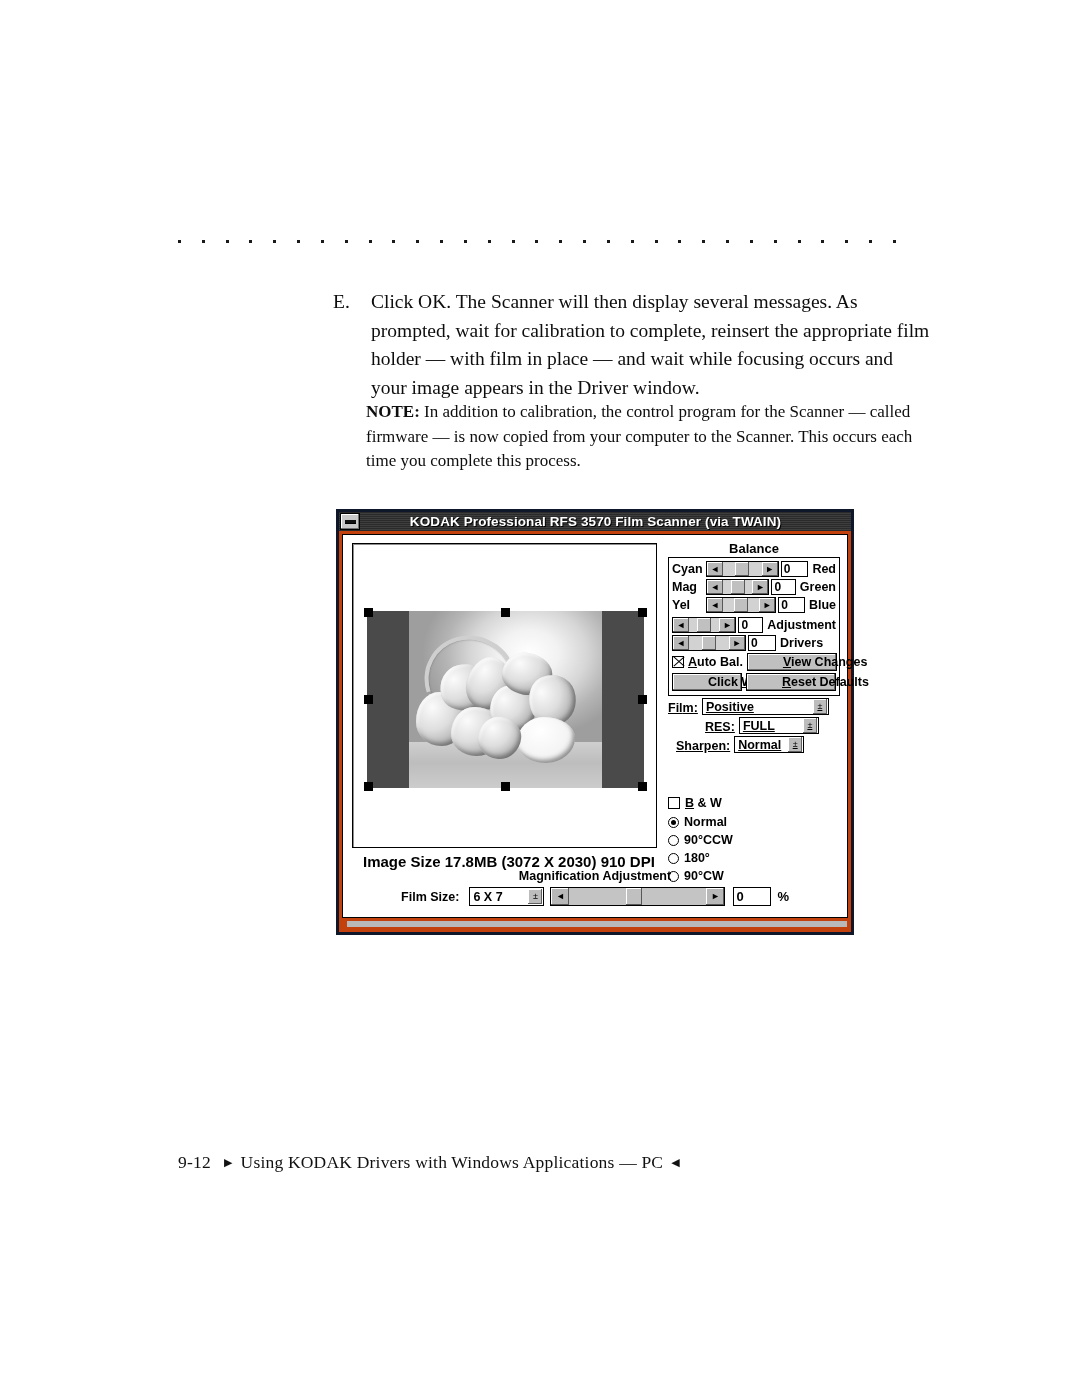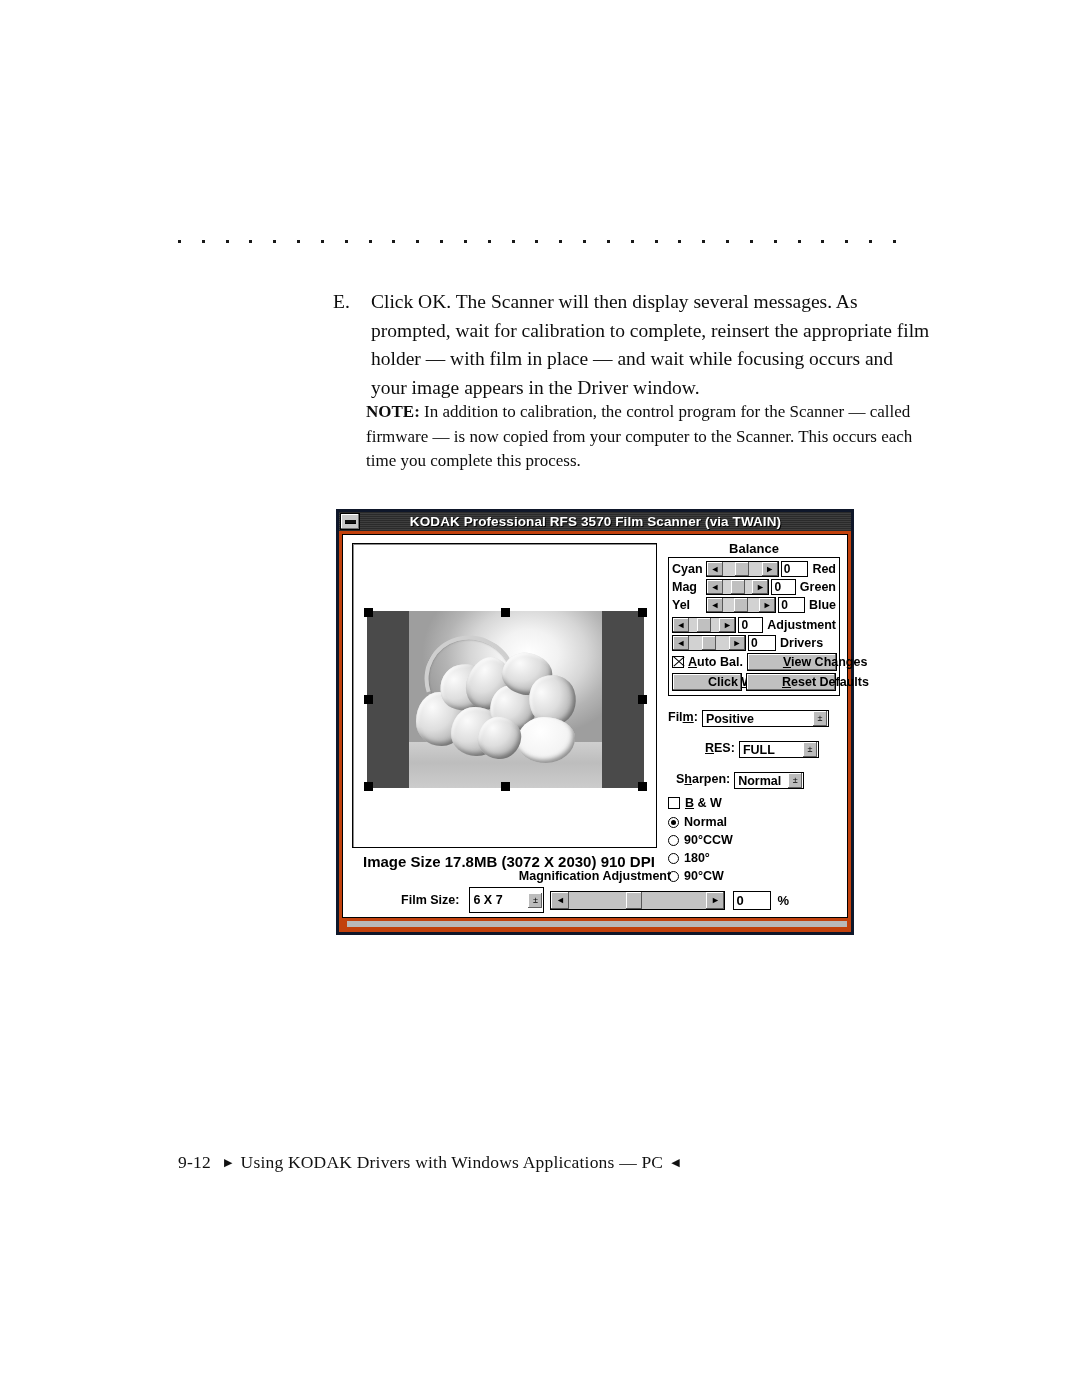--- a/index.html
+++ b/index.html
@@ -180,21 +180,21 @@
 
   .btn{
     background:#c0c0c0;border:1px solid #000;
     box-shadow:inset -1px -1px 0 #6a6a6a, inset 1px 1px 0 #ffffff;
     font-family:"Liberation Sans", sans-serif;font-weight:bold;font-size:12.5px;
     color:#000;text-align:center;line-height:16px;height:18px;
     box-sizing:border-box;white-space:nowrap;padding-left:35px;
   }
   .btnrow{display:flex;gap:4px;margin-top:2px;align-items:center;}
 
-  .selrow{display:flex;align-items:flex-start;margin-top:14px;}
+  .selrow{display:flex;align-items:flex-end;margin-top:2px;text-decoration:underline;}
   .sellab{font-weight:bold;font-size:12.5px;color:#000;font-family:"Liberation Sans", sans-serif;white-space:nowrap;}
   .combo{
     height:17px;border:1px solid #000;background:#fff;
     display:flex;align-items:center;box-sizing:border-box;margin-left:4px;
   }
   .combo .val{
     flex:1;font-family:"Liberation Sans", sans-serif;font-weight:bold;font-size:12.5px;
     color:#000;padding-left:3px;white-space:nowrap;
   }
   .combo .drop{
@@ -450,21 +450,21 @@
           <span class="rad"></span>
           <span class="radlab">90°CW</span>
         </div>
       </div>
 
     </div>
 
     <div class="magtitle">Magnification Adjustment</div>
     <div class="bottomrow">
       <span class="sellab">Film Size:</span>
-      <div class="combo filmsize-combo" style="height:26px;justify-content:space-between;">
+      <div class="combo filmsize-combo" style="height:19px;justify-content:space-between;">
         <span class="val">6 X 7</span>
         <span class="drop">±</span>
       </div>
       <div class="magsb">
         <div class="arrow">◄</div>
         <div class="trough">
             <div class="thumbsb"></div>
           </div>
         <div class="arrow">►</div>
       </div>

